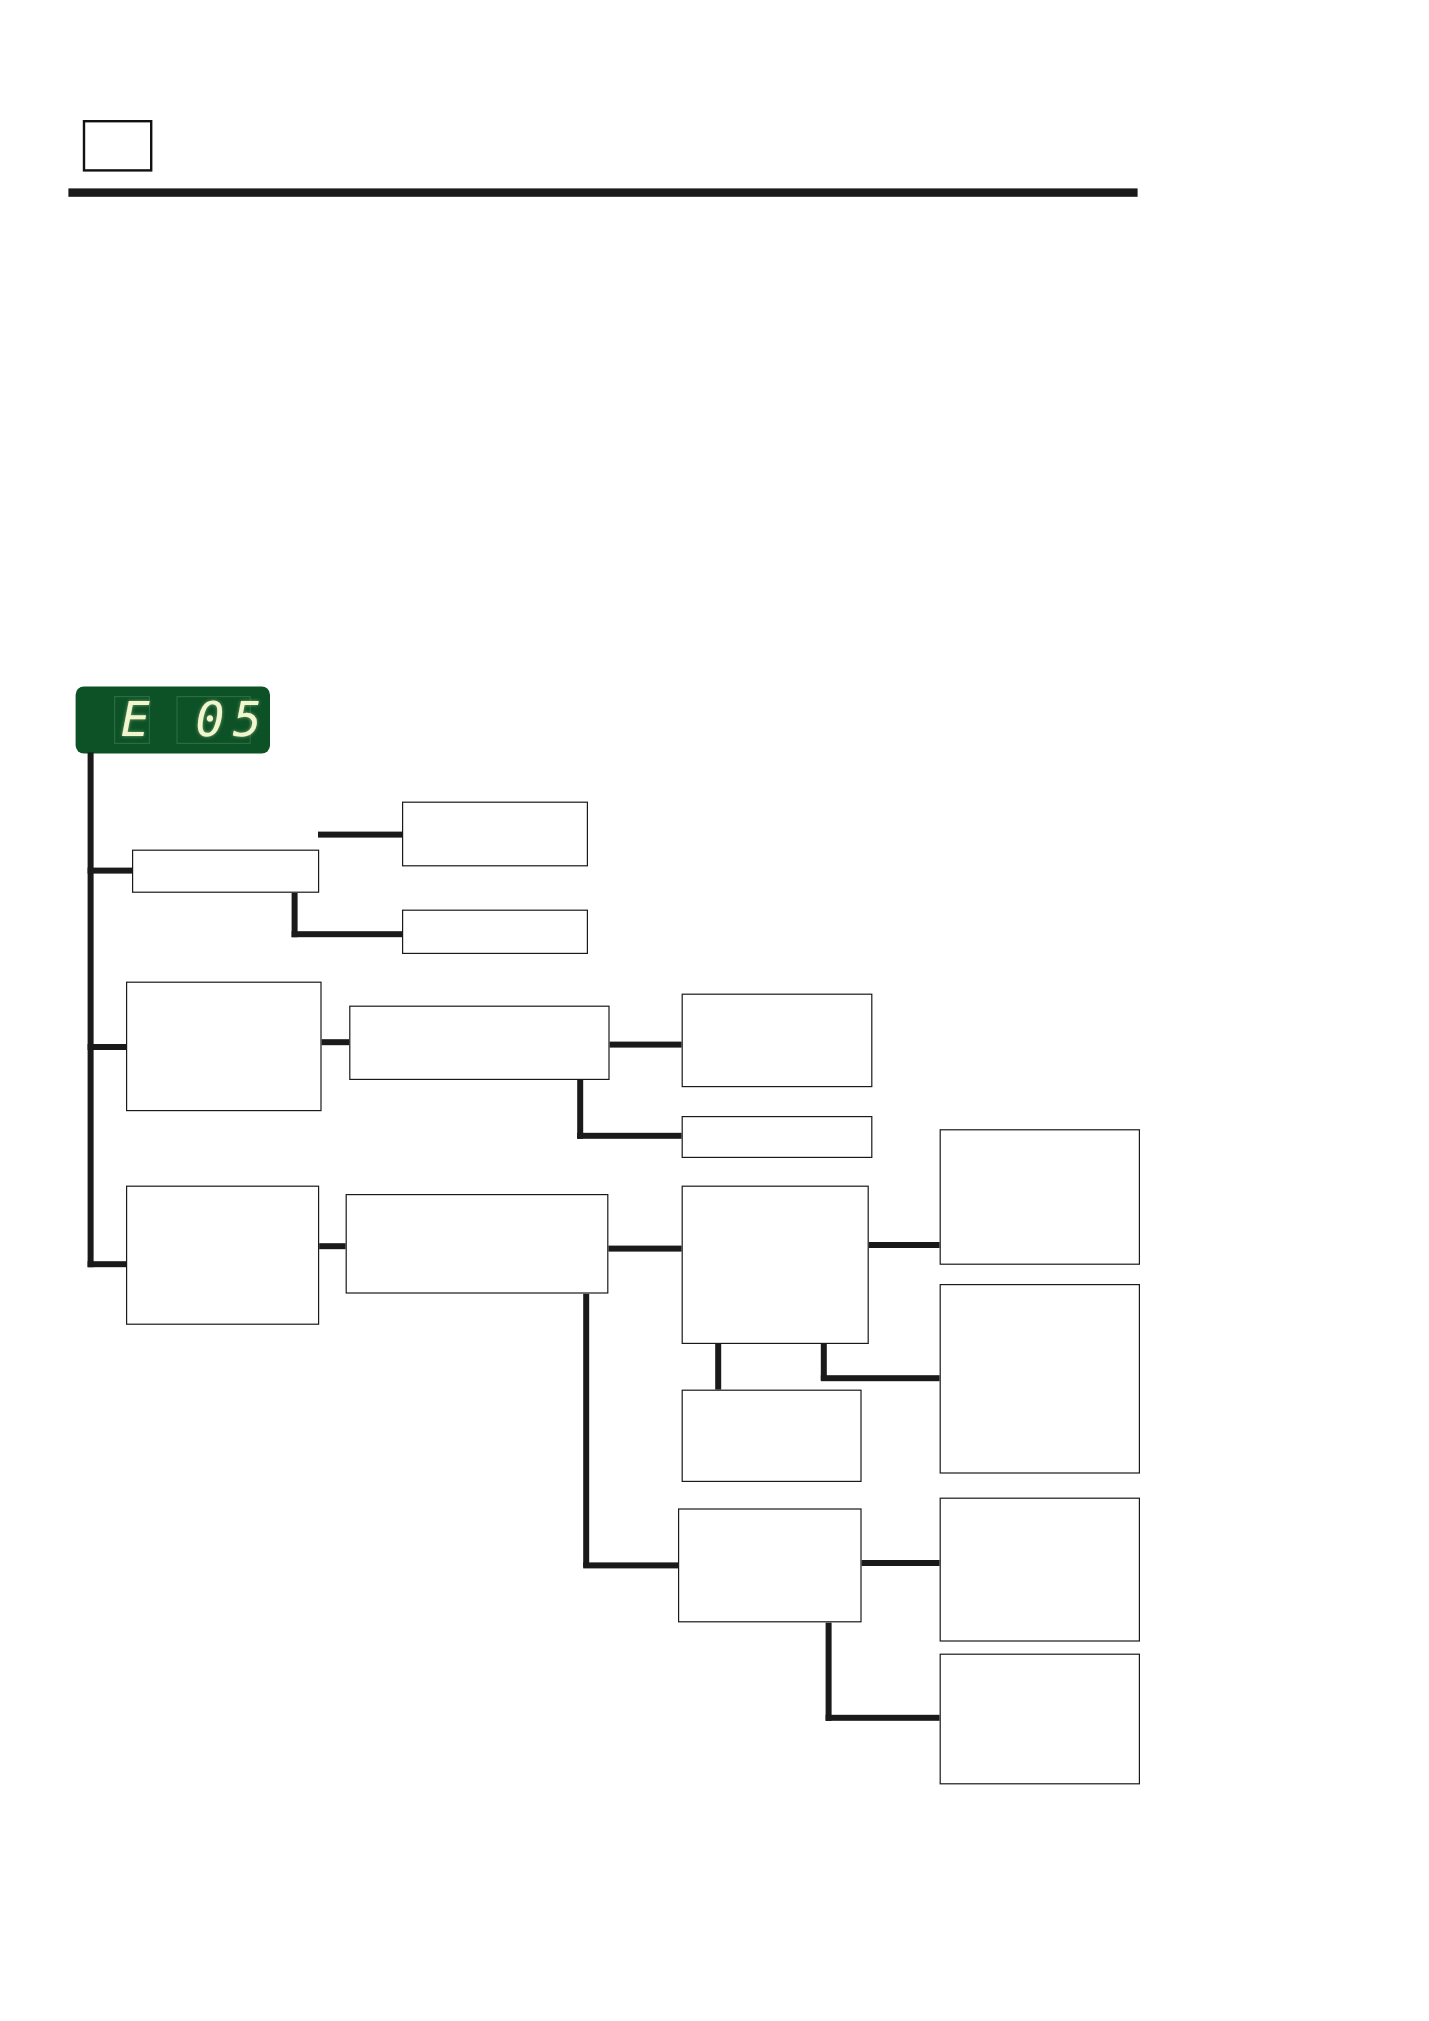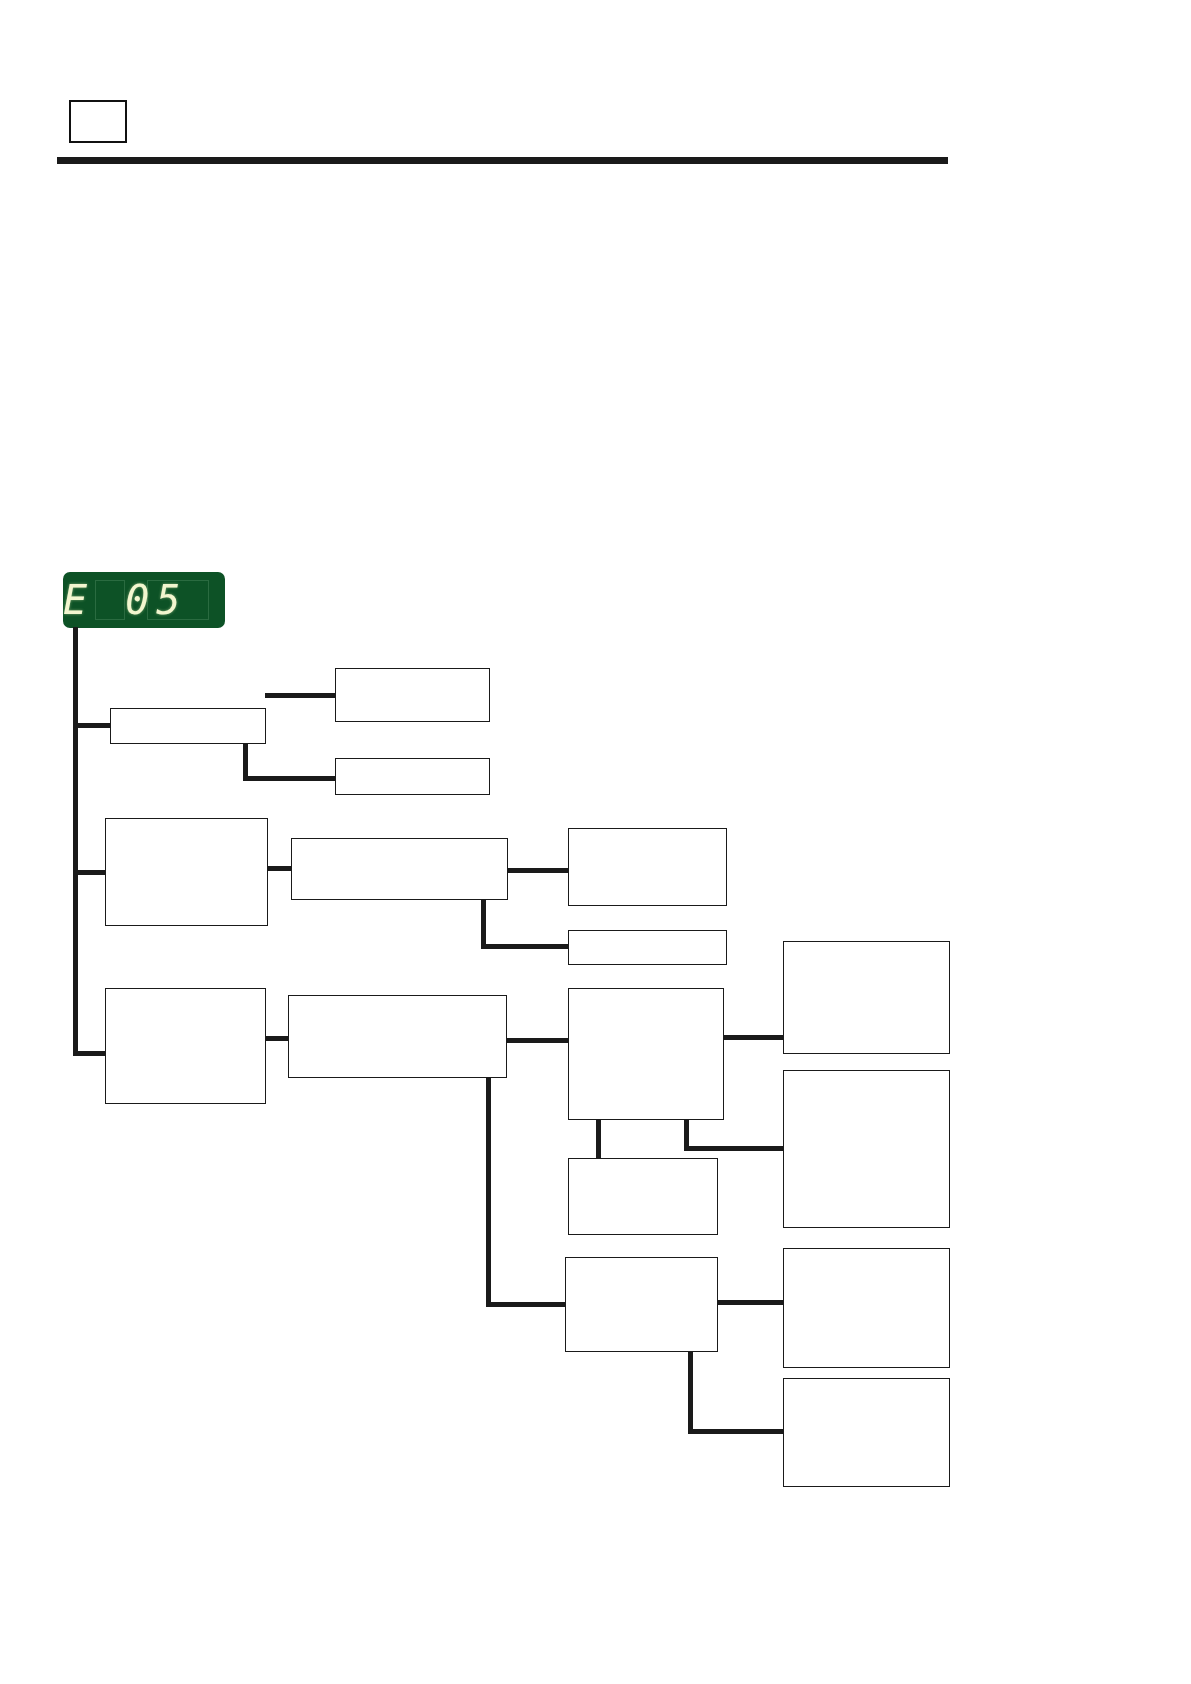--- a/index.html
+++ b/index.html
@@ -64,21 +64,21 @@
     left: 0;
     top: 0;
     width: 162px;
     height: 56px;
     color: #f2f6cf;
     font-family: "DejaVu Sans Mono", monospace;
     font-size: 40px;
     font-weight: 400;
     letter-spacing: 7px;
     line-height: 56px;
-    text-align: left;
+    text-align: right;
     font-style: italic;
     text-shadow: 0 0 3px rgba(225,240,180,0.55);
   }
 
   
   .node {
     position: absolute;
     background: #ffffff;
     border: 1px solid #1a1a1a;
     box-sizing: border-box;

